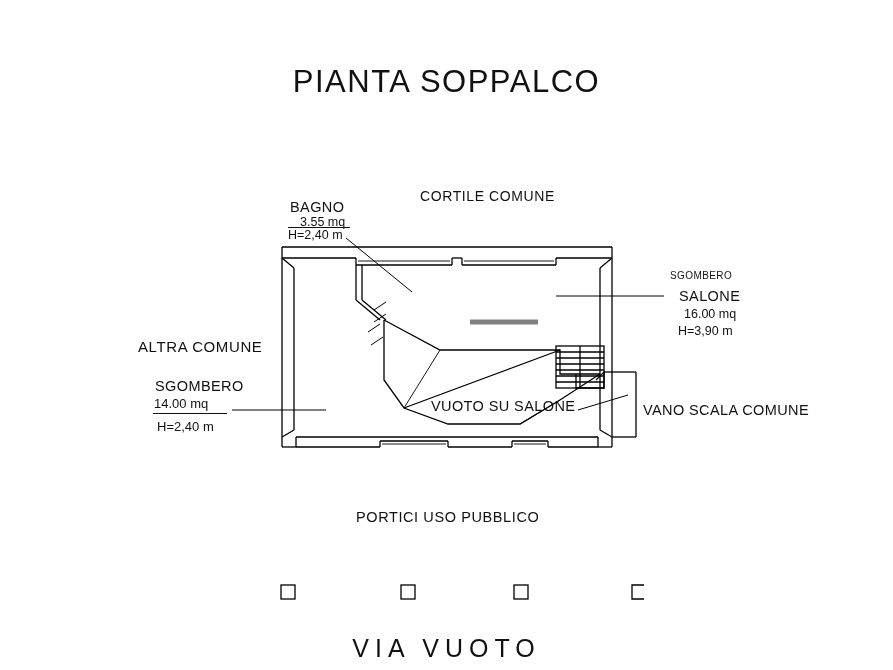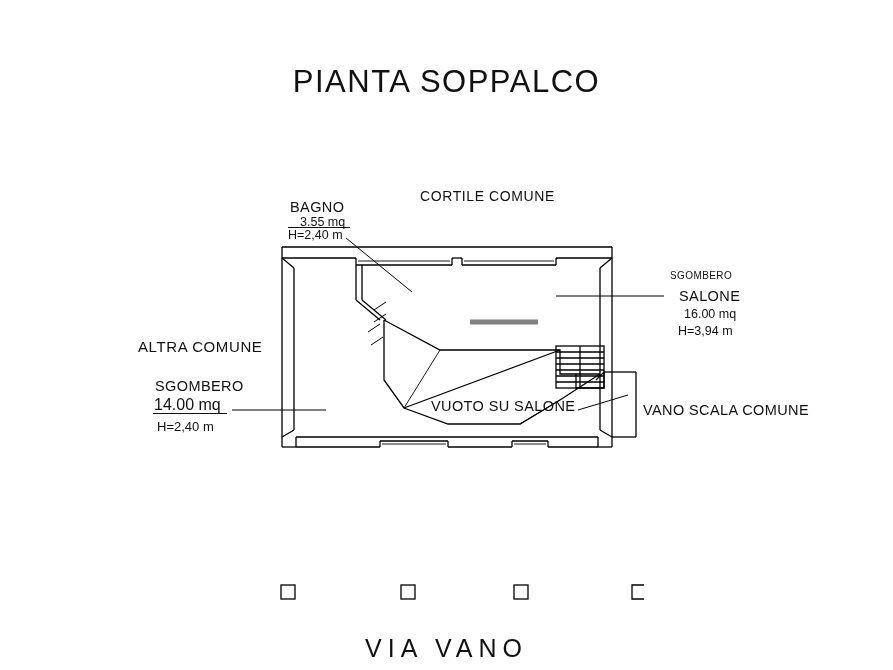--- a/index.html
+++ b/index.html
@@ -50,21 +50,21 @@
   #t-cortile { left: 420px; top: 188px; font-size: 14px; letter-spacing: .6px; }
   #t-bagno   { left: 290px; top: 199px; font-size: 14.5px; letter-spacing: .4px; }
   #t-bagno-a { left: 300px; top: 215px; font-size: 12.5px; }
   #t-bagno-h { left: 288px; top: 228px; font-size: 12.5px; }
   #t-sgombero   { left: 670px; top: 270px; font-size: 10px; letter-spacing: .4px; }
   #t-sgombero2  { left: 679px; top: 288px; font-size: 14.5px; letter-spacing: .4px; }
   #t-sgombero-a { left: 678px; top: 307px; font-size: 12.5px; margin-left: 6px; }
   #t-sgombero-h { left: 678px; top: 324px; font-size: 12.5px; }
   #t-altraditta { left: 138px; top: 338px; font-size: 15px; letter-spacing: .6px; }
   #t-magazzino  { left: 155px; top: 378px; font-size: 14.5px; letter-spacing: .4px; }
-  #t-magazzino-a{ left: 154px; top: 396px; font-size: 16px; }
+  #t-magazzino-a{ left: 154px; top: 396px; font-size: 13px; }
   #t-magazzino-h{ left: 157px; top: 419px; font-size: 13px; }
   #t-vuoto   { left: 431px; top: 398px; font-size: 14.5px; letter-spacing: .4px; }
   #t-vano    { left: 643px; top: 402px; font-size: 14.5px; letter-spacing: .4px; }
   #t-portici { left: 356px; top: 509px; font-size: 14.5px; letter-spacing: .6px; }
   #t-corner  { left: 22px; top: 658px; font-size: 8px; color: #777; }
 </style>
 </head>
 <body>
 
 <div id="plan-root">
@@ -199,30 +199,31 @@
 
   <div class="lbl" id="t-cortile">CORTILE COMUNE</div>
 
   <div class="lbl" id="t-bagno">BAGNO</div>
   <div class="lbl" id="t-bagno-a">3.55 mq</div>
   <div class="lbl" id="t-bagno-h">H=2,40 m</div>
 
   <div class="lbl" id="t-sgombero">SGOMBERO</div>
   <div class="lbl" id="t-sgombero2">SALONE</div>
   <div class="lbl" id="t-sgombero-a">16.00 mq</div>
-  <div class="lbl" id="t-sgombero-h">H=3,94 m</div>
+  <div class="lbl" id="t-sgombero-h">H=3,90 m</div>
 
   <div class="lbl" id="t-altraditta">ALTRA COMUNE</div>
   <div class="lbl" id="t-magazzino">SGOMBERO</div>
   <div class="lbl" id="t-magazzino-a">14.00 mq</div>
   <div class="lbl" id="t-magazzino-h">H=2,40 m</div>
 
   <div class="lbl" id="t-vuoto">VUOTO SU SALONE</div>
   <div class="lbl" id="t-vano">VANO SCALA COMUNE</div>
-
-  <div id="via-roma">VIA   VANO</div>
+  <div class="lbl" id="t-portici">PORTICI USO PUBBLICO</div>
+
+  <div id="via-roma">VIA   VUOTO</div>
   <div class="lbl" id="t-corner"></div>
 
   <div style="position:absolute;left:153px;top:413px;width:74px;height:1px;background:#111;"></div>
 
   <div style="position:absolute;left:288px;top:227px;width:62px;height:1px;background:#111;"></div>
 
 </div>
 
 </body></html>

